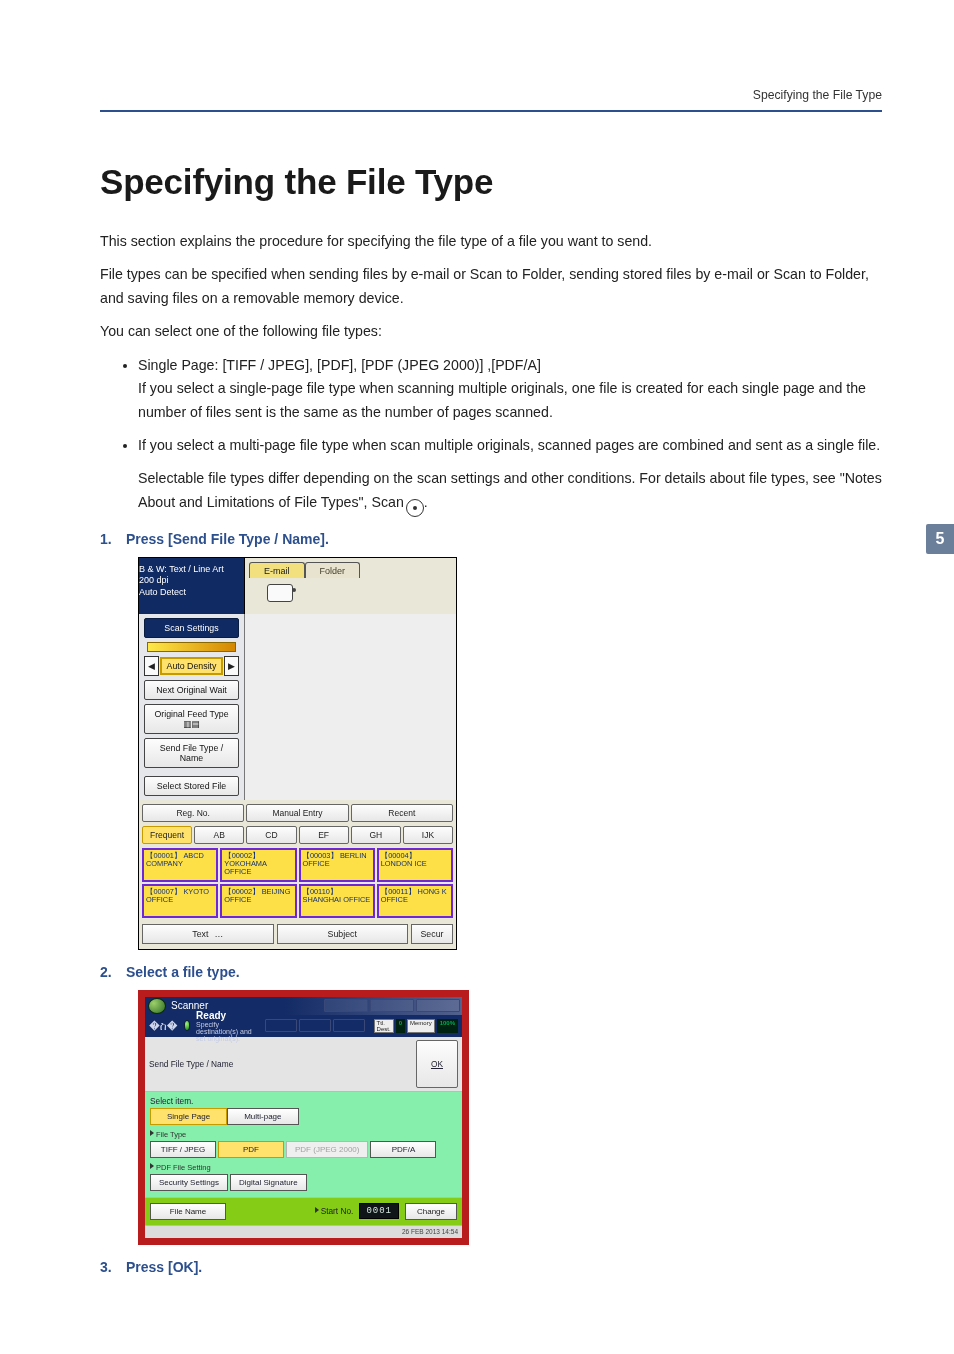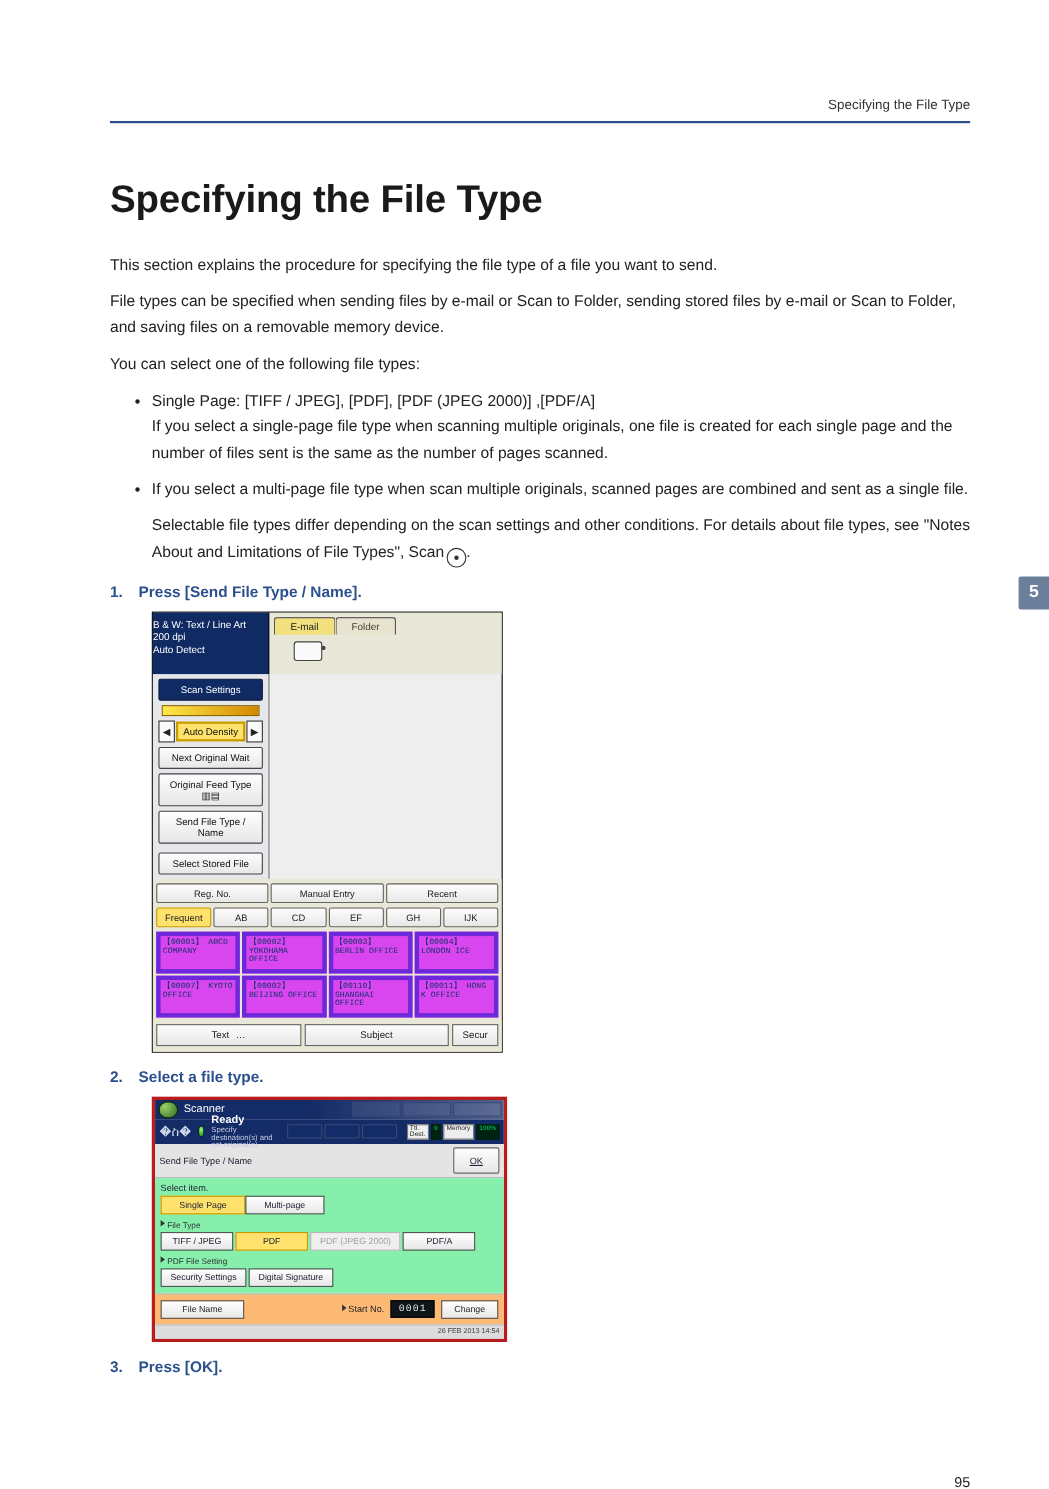--- a/index.html
+++ b/index.html
@@ -232,23 +232,23 @@
     white-space: nowrap;
   }
   .chip.sel { background: #ffe26b; border-color:#c79a00; }
   .destgrid {
     display: flex;
     gap: 2px;
     margin: 2px 3px;
   }
   .dest {
     flex: 1;
-    border: 4px solid #6d28d9;
-    background: #d946ef;
-    font-family: Liberation Mono, monospace;
+    border: 2px solid #6d28d9;
+    background: #fde047;
+    font-family: Liberation Sans, sans-serif;
     font-size: 7.4px;
     color: #16306f;
     padding: 2px 2px;
     height: 26px;
     line-height: 1.1;
     overflow: hidden;
   }
   .bottomrow {
     display: flex;
     gap: 3px;
@@ -264,21 +264,21 @@
     text-align: center;
     display: flex;
     gap: 6px;
     justify-content: center;
   }
   .bbtn.cut { flex: 0 0 34px; overflow:hidden; }
 
   
   .shot2 {
     width: 317px;
-    border: 3px solid #b91c1c;
+    border: 7px solid #b91c1c;
     margin: 4px 0 14px 38px;
     background: #eee;
     font-size: 8.3px;
     font-family: Arial, sans-serif;
   }
   .s2-head {
     background: linear-gradient(90deg,#132b66,#132b66 44%,#52618d);
     color: #fff;
     display: flex;
     align-items: center;
@@ -325,21 +325,21 @@
   .memg .box { border:1px solid #777; background:#eee; font-size:6px; padding:0 2px; color:#222; }
   .memg .val { color:#0a5; font-weight:700; background:#021; border-color:#021; }
 
   .s2-bar {
     display:flex; align-items:center; background:#e4e4e4;
     border-bottom:1px solid #bbb; padding:3px 4px;
     color:#223;
   }
   .ok {
     margin-left:auto; border:1px solid #666;
-    padding:6px 14px; background:linear-gradient(#fdfdfd,#e7e7e7);
+    padding:18px 14px; background:linear-gradient(#fdfdfd,#e7e7e7);
     border-radius:2px;
     text-decoration:underline;
   }
   .s2-body { padding: 4px 5px 6px; background:#86efac; color:#223;}
   .toggle { display:flex; gap:0; margin:2px 0 3px;}
   .tg {
     border:1px solid #555; padding:3px 16px; font-size:8px;
     background:linear-gradient(#fff,#e7e7e7);
   }
   .tg.sel { background:#ffe26b; border-color:#c79a00; }
@@ -348,21 +348,21 @@
   .opts { display:flex; gap:2px;}
   .opt {
     border:1px solid #555; padding:3px 8px; font-size:8px; min-width:48px; text-align:center;
     background:linear-gradient(#fff,#e7e7e7);
   }
   .opt.gray { color:#a2a2a2; border-color:#b6b6b6; background:#efefef; }
   .opt.sel { background:#ffe26b; border-color:#c79a00; }
 
   .startrow {
     display:flex; align-items:center; gap:6px;
-    border-top:1px solid #bbb; padding:5px 5px; background:#fdba74;
+    border-top:1px solid #bbb; padding:5px 5px; background:#84cc16;
   }
   .startrow .opt { min-width:58px; }
   .dig {
     font-family:"Courier New",monospace; letter-spacing:1px;
     background:#101618; color:#d7e9e0; padding:2px 6px; font-size:9px;
     border:1px solid #000;
   }
   .stamp {
     text-align:right; background:#dcdcdc; color:#444;
     font-size:6.5px; padding:2px 4px 3px;

